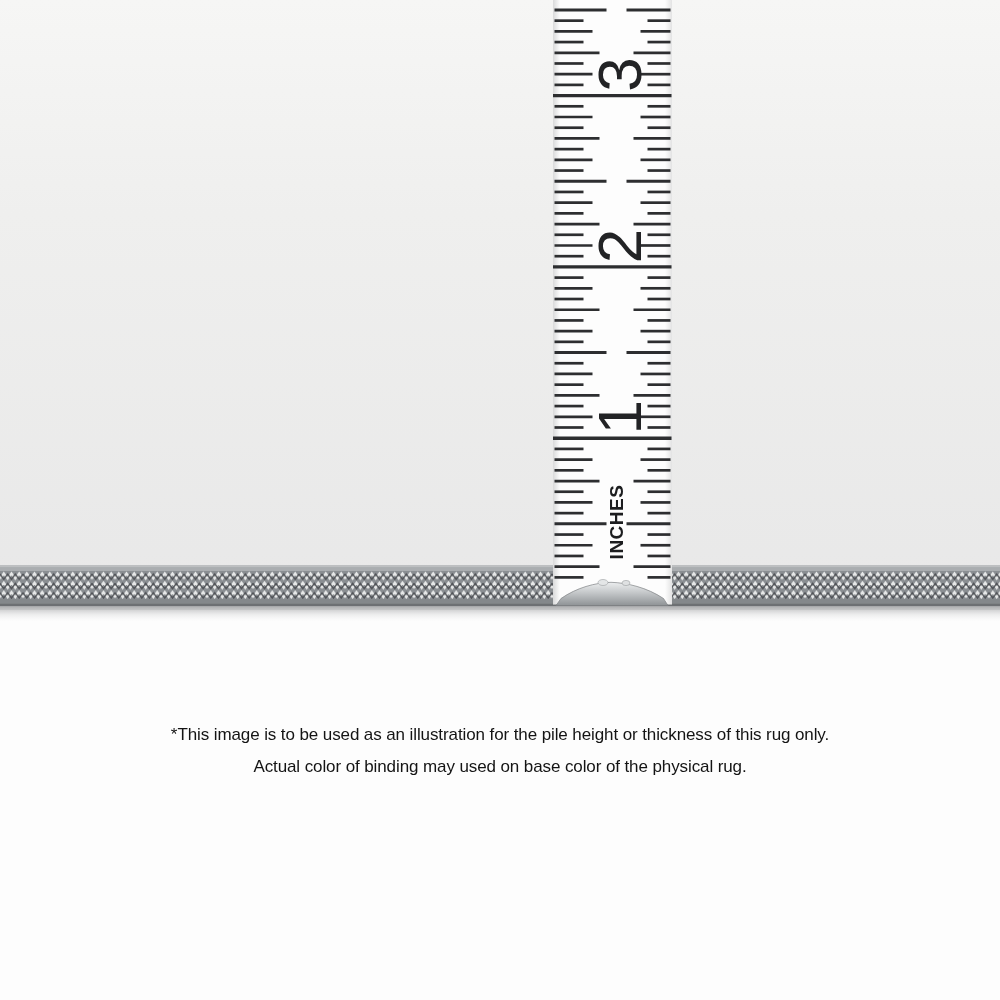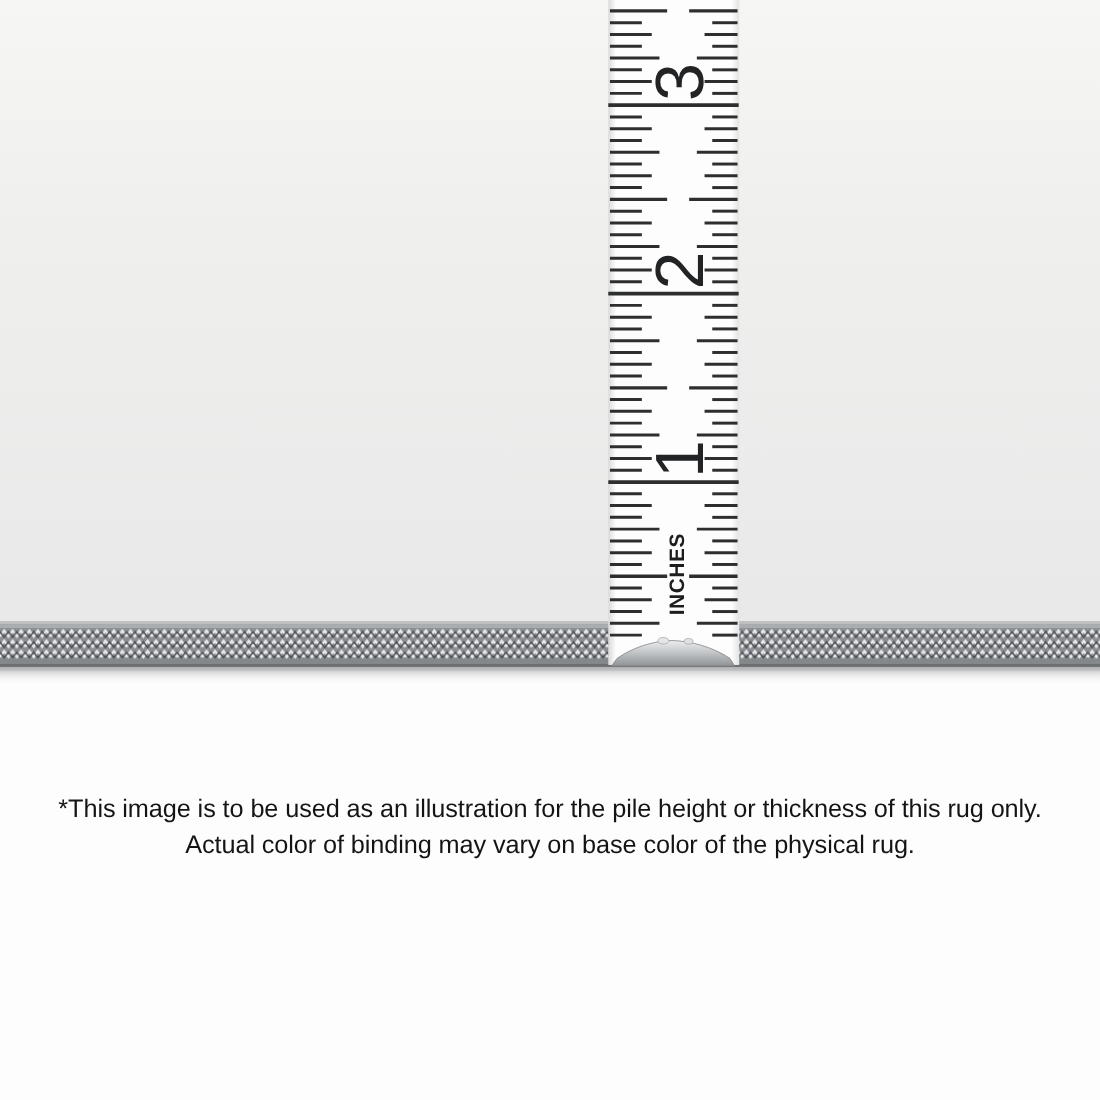--- a/index.html
+++ b/index.html
@@ -40,21 +40,21 @@
     font-weight: 700;
     letter-spacing: 0.5px;
     fill: #1c1d1f;
   }
   .disclaimer {
     position: absolute;
     left: 0; top: 719px;
     width: 1000px;
     text-align: center;
     color: #141414;
-    font-size: 23px;
+    font-size: 17px;
     line-height: 32px;
     letter-spacing: -0.1px;
   }
 </style>
 </head>
 <body>
 
 <div class="scene">
 
   <div class="bg-upper"></div>
@@ -220,16 +220,16 @@
       <g>
         <path d="M556,605.5 L561,598.5 C577,587.5 595,582.8 611,582.3 C627,582.8 647,587.5 663.5,598.5 L668,605.5 Z" fill="url(#metalGrad)" stroke="#7e8184" stroke-width="0.7"></path>
         <ellipse cx="603" cy="582.5" rx="5" ry="3" fill="#e4e6e7" stroke="#9a9da0" stroke-width="0.6"></ellipse>
         <ellipse cx="626" cy="583" rx="4" ry="2.6" fill="#dfe1e2" stroke="#9a9da0" stroke-width="0.6"></ellipse>
       </g>
     </g>
   </svg>
 
   <div class="disclaimer">
     <div>*This image is to be used as an illustration for the pile height or thickness of this rug only.</div>
-    <div>Actual color of binding may vary on base color of the physical rug.</div>
+    <div>Actual color of binding may used on base color of the physical rug.</div>
   </div>
 
 </div>
 
 </body></html>

